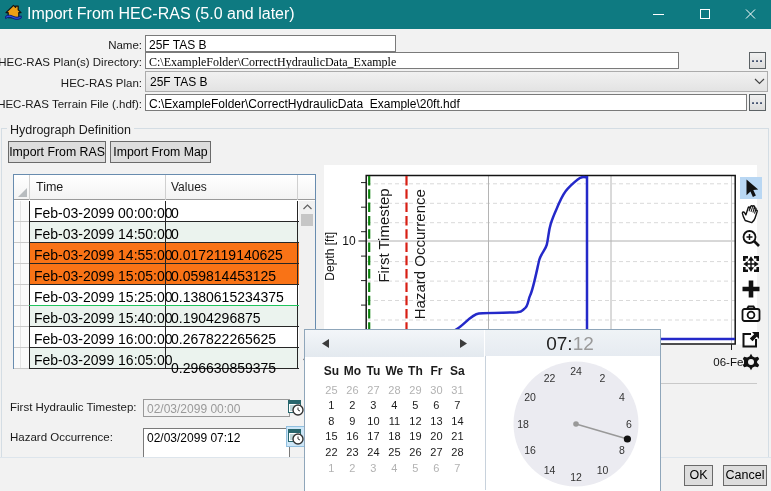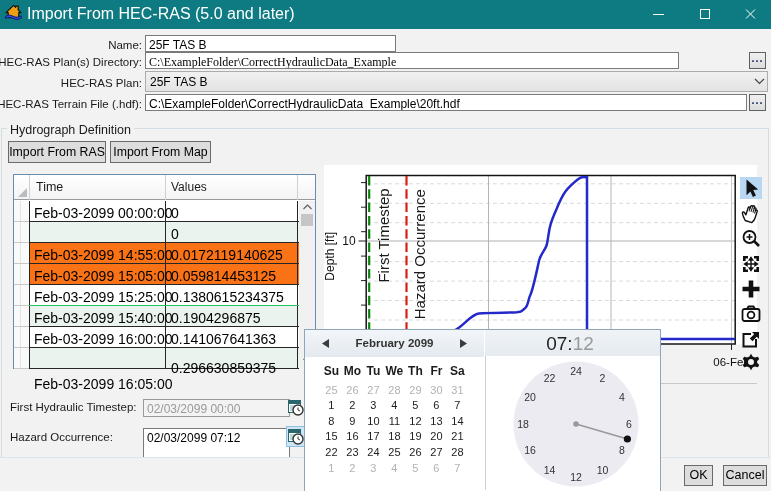--- a/index.html
+++ b/index.html
@@ -121,20 +121,21 @@
 <div class="abs" style="left:15px;top:0;width:1px;height:20px;background:#262626;"></div>
 <div class="abs" style="left:150.7px;top:0;width:1px;height:20px;background:#262626;"></div>
 <div class="abs" style="left:283px;top:0;width:1px;height:20px;background:#262626;"></div>
 <div class="cell" style="left:20px;">Feb-03-2099 00:00:00</div>
 <div class="cell" style="left:157px;">0</div>
 </div>
 <div class="crow" style="top:21px;background:#ebf3ee;border-bottom:1px solid #262626;">
 <div class="abs" style="left:15px;top:0;width:1px;height:20px;background:#262626;"></div>
 <div class="abs" style="left:150.7px;top:0;width:1px;height:20px;background:#262626;"></div>
 <div class="abs" style="left:283px;top:0;width:1px;height:20px;background:#262626;"></div>
+<div class="cell" style="left:20px;">Feb-03-2099 14:50:00</div>
 <div class="cell" style="left:157px;">0</div>
 </div>
 <div class="crow" style="top:42px;background:#f97316;border-bottom:1px solid #262626;">
 <div class="abs" style="left:15px;top:0;width:1px;height:20px;background:#262626;"></div>
 <div class="abs" style="left:150.7px;top:0;width:1px;height:20px;background:#262626;"></div>
 <div class="abs" style="left:283px;top:0;width:1px;height:20px;background:#262626;"></div>
 <div class="cell" style="left:20px;">Feb-03-2099 14:55:00</div>
 <div class="cell" style="left:157px;">0.0172119140625</div>
 </div>
 <div class="crow" style="top:63px;background:#f97316;border-bottom:1px solid #262626;">
@@ -156,27 +157,27 @@
 <div class="abs" style="left:150.7px;top:0;width:1px;height:20px;background:#262626;"></div>
 <div class="abs" style="left:283px;top:0;width:1px;height:20px;background:#262626;"></div>
 <div class="cell" style="left:20px;">Feb-03-2099 15:40:00</div>
 <div class="cell" style="left:157px;">0.1904296875</div>
 </div>
 <div class="crow" style="top:126px;background:#ffffff;border-bottom:1px solid #262626;">
 <div class="abs" style="left:15px;top:0;width:1px;height:20px;background:#262626;"></div>
 <div class="abs" style="left:150.7px;top:0;width:1px;height:20px;background:#262626;"></div>
 <div class="abs" style="left:283px;top:0;width:1px;height:20px;background:#262626;"></div>
 <div class="cell" style="left:20px;">Feb-03-2099 16:00:00</div>
-<div class="cell" style="left:157px;">0.141067641363</div>
+<div class="cell" style="left:157px;">0.267822265625</div>
 </div>
 <div class="crow" style="top:147px;background:#ebf3ee;border-bottom:1px solid #262626;">
 <div class="abs" style="left:15px;top:0;width:1px;height:20px;background:#262626;"></div>
 <div class="abs" style="left:150.7px;top:0;width:1px;height:20px;background:#262626;"></div>
 <div class="abs" style="left:283px;top:0;width:1px;height:20px;background:#262626;"></div>
-<div class="cell" style="left:20px;margin-top:24px;">Feb-03-2099 16:05:00</div>
+<div class="cell" style="left:20px;">Feb-03-2099 16:05:00</div>
 <div class="cell" style="left:157px;margin-top:8px;">0.296630859375</div>
 </div>
 </div>
   <div class="abs" style="left:285px;top:26px;width:16px;height:168px;background:#f1f1f1;">
     <svg class="abs" style="left:3.5px;top:3px;" width="9" height="6">
         <path d="M0.5 5 L4.5 1 L8.5 5" stroke="#606060" stroke-width="1.2" fill="none"></path>
       </svg>
     <div class="abs" style="left:2px;top:13px;width:12px;height:12px;background:#c6c6c6;"></div>
     <svg class="abs" style="left:3.5px;top:157px;" width="9" height="6">
         <path d="M0.5 1 L4.5 5 L8.5 1" stroke="#606060" stroke-width="1.2" fill="none"></path>
@@ -249,21 +250,20 @@
   <circle cx="10" cy="10" r="5" fill="#fff" stroke="#333" stroke-width="1.4"></circle>
   <path d="M10 7.5 L10 10 L12 11" stroke="#333" stroke-width="1" fill="none"></path>
 </svg>
 
 <div class="abs" style="left:0;top:457px;width:771px;height:1px;background:#dde5ec;"></div>
 <div class="btn" style="left:684px;top:465px;width:29px;height:21px;line-height:19px;font-size:12.5px;">OK</div>
 <div class="btn" style="left:723px;top:465px;width:44px;height:21px;line-height:19px;font-size:12.5px;">Cancel</div>
 
 <div class="abs" style="left:304px;top:329px;width:357px;height:166px;background:#fff;border:1px solid #8fa6ba;">
   <div class="abs" style="left:0;top:0;width:179px;height:27px;background:linear-gradient(#f3f6f9,#e3e9ef);"></div>
-  <div class="abs" style="left:0;top:7px;width:179px;text-align:center;font-size:11.5px;font-weight:bold;color:#333;">February 2099</div>
   <svg class="abs" style="left:17px;top:9px;" width="7" height="9">
       <path d="M7 0 L7 9 L0 4.5 Z" fill="#3c3c3c"></path>
     </svg>
   <svg class="abs" style="left:155px;top:9px;" width="7" height="9">
       <path d="M0 0 L0 9 L7 4.5 Z" fill="#3c3c3c"></path>
     </svg>
   <div class="calrow" style="top:34px;font-weight:bold;font-size:12px;">
       <div>Su</div>
       <div>Mo</div>
       <div>Tu</div>

